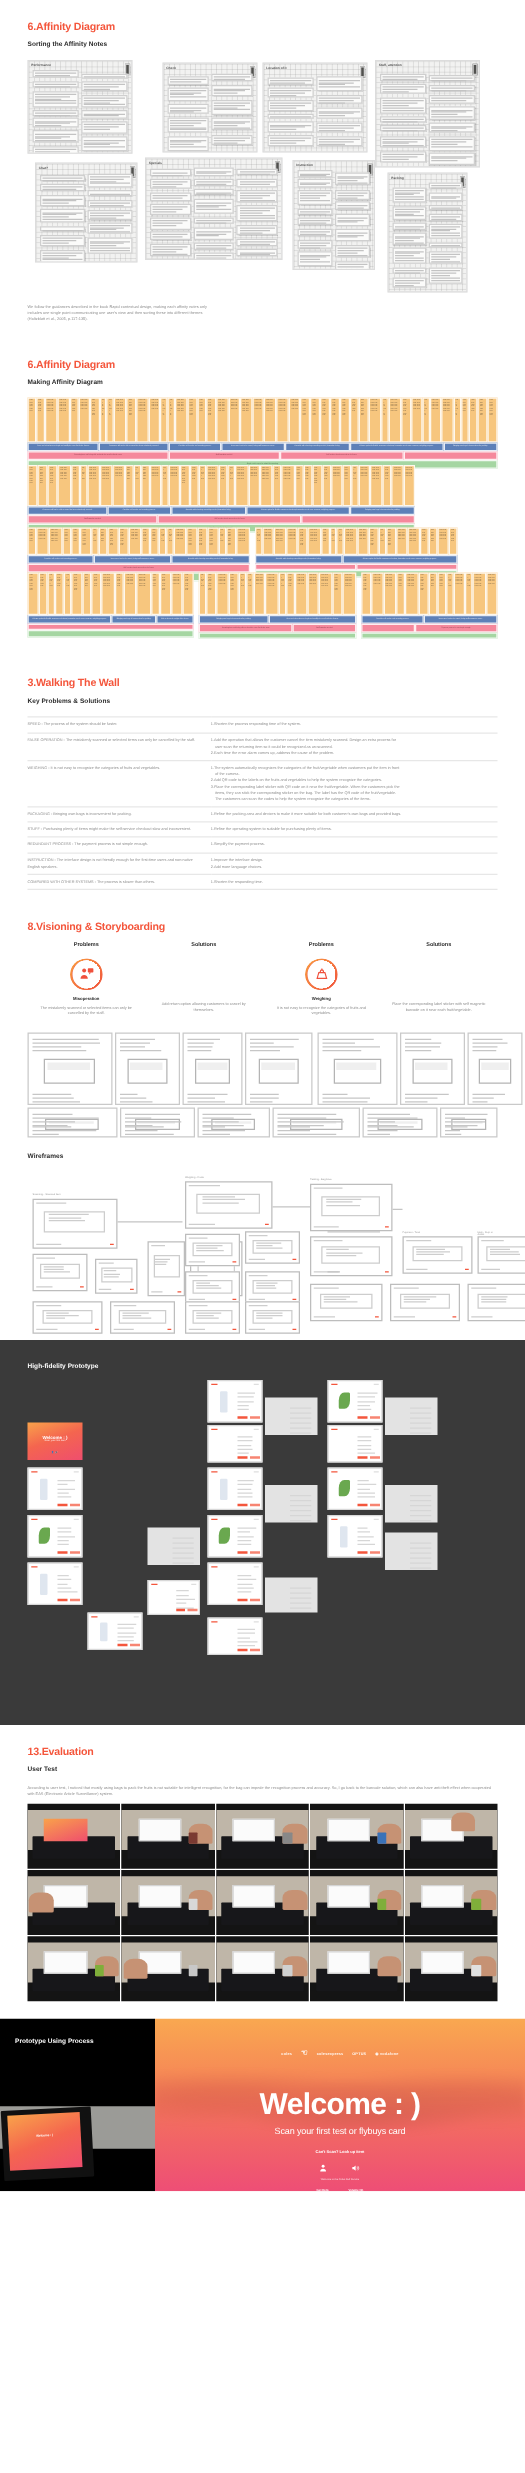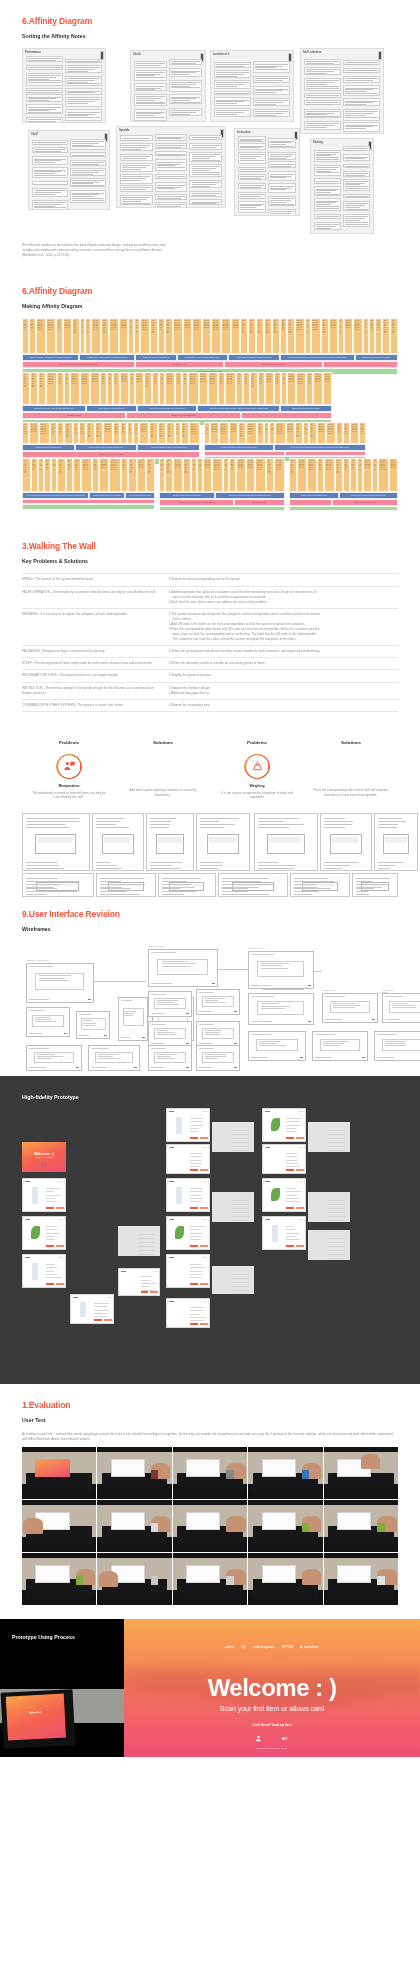--- a/index.html
+++ b/index.html
@@ -1216,20 +1216,21 @@
             <td class="prob"> COMPARED WITH OTHER SYSTEMS - The process is slower than others.</td>
             <td class="sol">
               <span class="ln">1.Shorten the responding time.</span>
             </td>
           </tr>
         </tbody>
     </table>
   </div>
 
   <div class="section" style="padding-top:24px">
+    <div class="sec-title">8.Visioning &amp; Storyboarding</div>
     <div class="vis-grid">
 
       <div class="vis-col">
         <h4>Problems</h4>
         <div class="circ">
           <svg viewBox="0 0 24 24" fill="#f0503c">
               <circle cx="8" cy="6.4" r="2.9"></circle>
               <path d="M2.6 18.5c0-3.4 2.4-5.6 5.4-5.6s5.4 2.2 5.4 5.6z"></path>
               <rect x="13.4" y="3.1" width="8.2" height="6.2" rx="1"></rect>
               <path d="M15.4 9.3l.2 3 2.6-3z"></path>
@@ -1404,21 +1405,20 @@
           <div class="tx" style="left:3px;top:10px;width:31.798348330053667px"></div>
           <div class="tx" style="left:3px;top:13px;width:25.640383211914628px"></div>
           <div class="tx" style="left:3px;top:14px;width:17.920642649159134px"></div>
           <div class="tx" style="left:3px;top:17px;width:11.841004417576363px"></div>
           <div class="tx" style="left:3px;top:20px;width:13.361246205941423px"></div>
         </div>
       </div>
   </div>
 
   <div class="section" style="padding-top:10px">
-    <div class="sec-title">9.User Interface Revision</div>
     <div class="sub-title">Wireframes</div>
     <div class="wf" id="wireframes">
         <div class="wf-card" style="left: 4px; top: 22px; width: 68px; height: 40px;">
           <div class="bar" style="left:2px;top:2px;width:23.799999999999997px"></div>
           <div class="box" style="left:8.16px;top:8.8px;width:48.96px;height:16.8px"></div>
           <div class="bar" style="left:12.24px;top:11.200000000000001px;width:31.91077449354845px"></div>
           <div class="bar" style="left:12.24px;top:13.600000000000001px;width:25.38691306877272px"></div>
           <div class="bar" style="left:12.24px;top:16px;width:28.847946863085006px"></div>
           <div class="dot" style="right:2px;bottom:2px;width:3px;height:1.6px"></div>
           <div class="bar" style="left:2px;bottom:3px;width:20.4px"></div>
@@ -1849,21 +1849,21 @@
           <div class="ln" style="left:22.880000000000003px;top:14.3px;width:10.577268330313856px"></div>
           <div class="ln" style="left:22.880000000000003px;top:17.7px;width:15.668827584976716px"></div>
           <div class="ln" style="left:22.880000000000003px;top:21.1px;width:13.90522070366201px"></div>
           <div class="btn" style="left:22.880000000000003px;bottom:2.5px;width:7.92px"></div>
           <div class="btn2" style="left:32.56px;bottom:2.5px;width:8.8px"></div>
         </div>
       </div>
   </div>
 
   <div class="section" style="padding-top:16px;padding-bottom:14px">
-    <div class="sec-title">1.Evaluation</div>
+    <div class="sec-title">13.Evaluation</div>
     <div class="sub-title">User Test</div>
     <div class="caption">According to user test, I noticed that mostly using bags to pack the fruits is not suitable for intelligent recognition, for the bag can impede the recognition process and accuracy. So, I go back to the barcode solution, which can also have anti-theft effect when cooperated with EAS (Electronic Article Surveillance) system.</div>
     <div class="ut-grid" id="usertest">
         <div class="ut-cell">
           <div class="wall"></div>
           <div class="lap"></div>
           <div class="scr g2" style="left:18%;top:22%;width:46%;height:34%"></div>
         </div>
         <div class="ut-cell">
           <div class="wall"></div>
@@ -1980,21 +1980,21 @@
       <div class="logos">
         <span>coles</span>
         <span class="mk">☜</span>
         <span>colesexpress</span>
         <span>OPTUS</span>
         <span>◉ <span>vodafone</span></span>
       </div>
 
       <div class="welcome-txt">
         <div class="big">Welcome : )</div>
-        <div class="sml">Scan your first item or allows card</div>
+        <div class="sml">Scan your first test or flybuys card</div>
         <div class="look">Can't Scan? Look up item</div>
       </div>
 
       <div class="w-icons">
         <div>
           <svg viewBox="0 0 24 24" fill="#fff">
               <circle cx="12" cy="7" r="4"></circle>
               <path d="M4 21c0-4.4 3.6-7 8-7s8 2.6 8 7z"></path>
             </svg>
           <span>Get Help</span>

